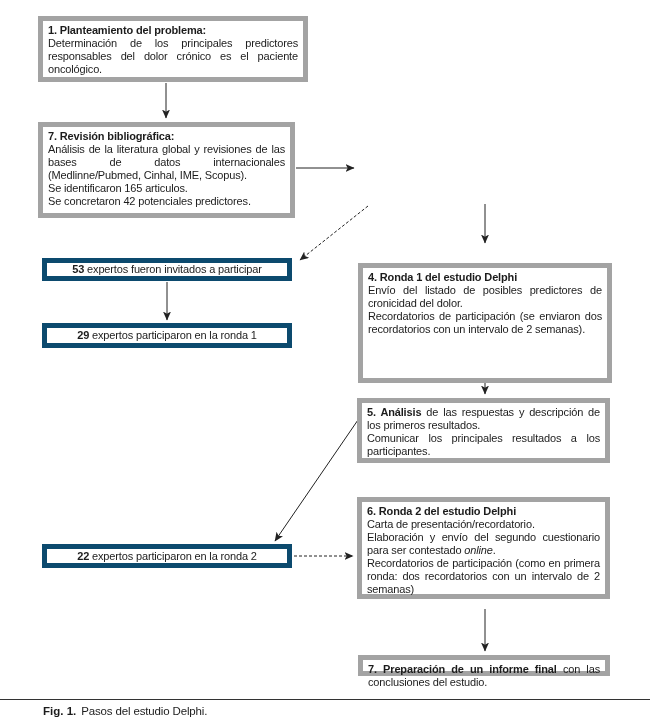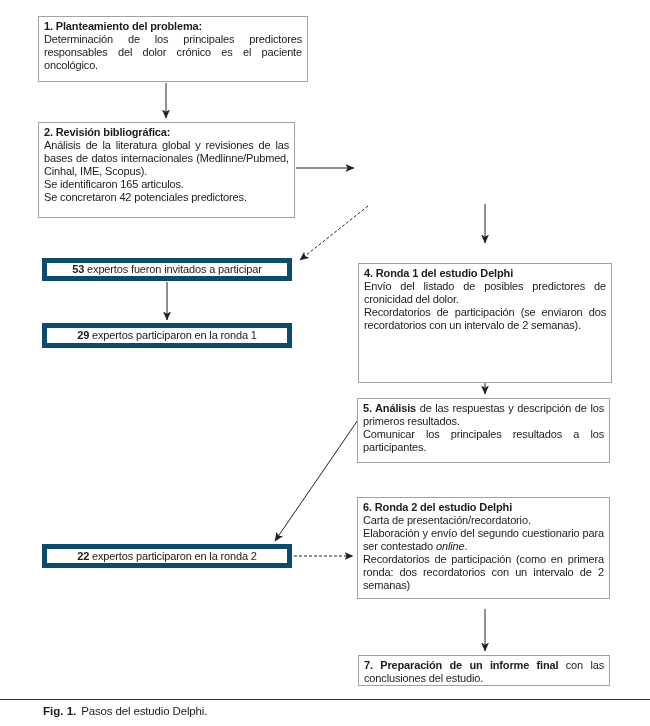--- a/index.html
+++ b/index.html
@@ -5,21 +5,21 @@
   html,body{margin:0;padding:0;background:#ffffff;}
   .figure{
     position:relative;width:650px;height:726px;background:#ffffff;
     font-family:"Liberation Sans", sans-serif;color:#1c1c1c;
     font-size:11px;line-height:13px;letter-spacing:-0.15px;overflow:hidden;
   }
   .arrows{position:absolute;left:0;top:0;}
   .ln{stroke:#222222;stroke-width:1;marker-end:url(#arw);}
   .dash{stroke-dasharray:3 2;}
   .box{
-    position:absolute;border:1px solid #a3a3a3;background:#ffffff;
+    position:absolute;border:5px solid #a3a3a3;background:#ffffff;
     padding:3px 5px;box-sizing:border-box;
   }
   .box p{margin:0;text-align:justify;}
   .box p.title{font-weight:bold;}
   .mt2{margin-top:2px;}
   .mt4{margin-top:4px;}
   .sbox{
     position:absolute;border:5px solid #0c4a6e;background:#ffffff;
     box-sizing:border-box;display:flex;align-items:center;justify-content:center;
   }
@@ -51,21 +51,21 @@
     <line class="ln dash" x1="294" y1="556" x2="353" y2="556"></line>
     <line class="ln" x1="485" y1="609" x2="485" y2="651"></line>
   </svg>
 
   <div class="box" style="left:38px;top:16px;width:270px;height:66px;">
     <p class="title">1. Planteamiento del problema:</p>
     <p class="mt2">Determinación de los principales predictores responsables del dolor crónico es el paciente oncológico.</p>
   </div>
 
   <div class="box" style="left:38px;top:122px;width:257px;height:96px;">
-    <p class="title">2. Revisión bibliográfica:</p>
+    <p class="title">7. Revisión bibliográfica:</p>
     <p class="mt2">Análisis de la literatura global y revisiones de las bases de datos internacionales (Medlinne/Pubmed, Cinhal, IME, Scopus).</p>
     <p class="mt4">Se identificaron 165 articulos.</p>
     <p class="mt4">Se concretaron 42 potenciales predictores.</p>
   </div>
 
 
   <div class="sbox" style="left:42px;top:258px;width:250px;height:23px;">
     <span class="sline"><b>53</b><span> expertos fueron invitados a participar</span></span>
   </div>
 
@@ -88,20 +88,20 @@
     <span class="sline"><b>22</b><span> expertos participaron en la ronda 2</span></span>
   </div>
 
   <div class="box" style="left:357px;top:497px;width:253px;height:102px;">
     <p class="title">6. Ronda 2 del estudio Delphi</p>
     <p class="mt2">Carta de presentación/recordatorio.</p>
     <p class="mt4"><span>Elaboración y envío del segundo cuestionario para ser contestado </span><i>online</i><span>.</span></p>
     <p class="mt4">Recordatorios de participación (como en primera ronda: dos recordatorios con un intervalo de 2 semanas)</p>
   </div>
 
-  <div class="box" style="left:358px;top:655px;width:252px;height:31px;">
+  <div class="box" style="left:358px;top:655px;width:252px;height:21px;">
     <p><b>7. Preparación de un informe final</b><span> con las conclusiones del estudio.</span></p>
   </div>
 
   <div class="rule"></div>
   <div class="caption"><b>Fig. 1.</b><span>Pasos del estudio Delphi.</span></div>
 
 </div>
 
 </body></html>

